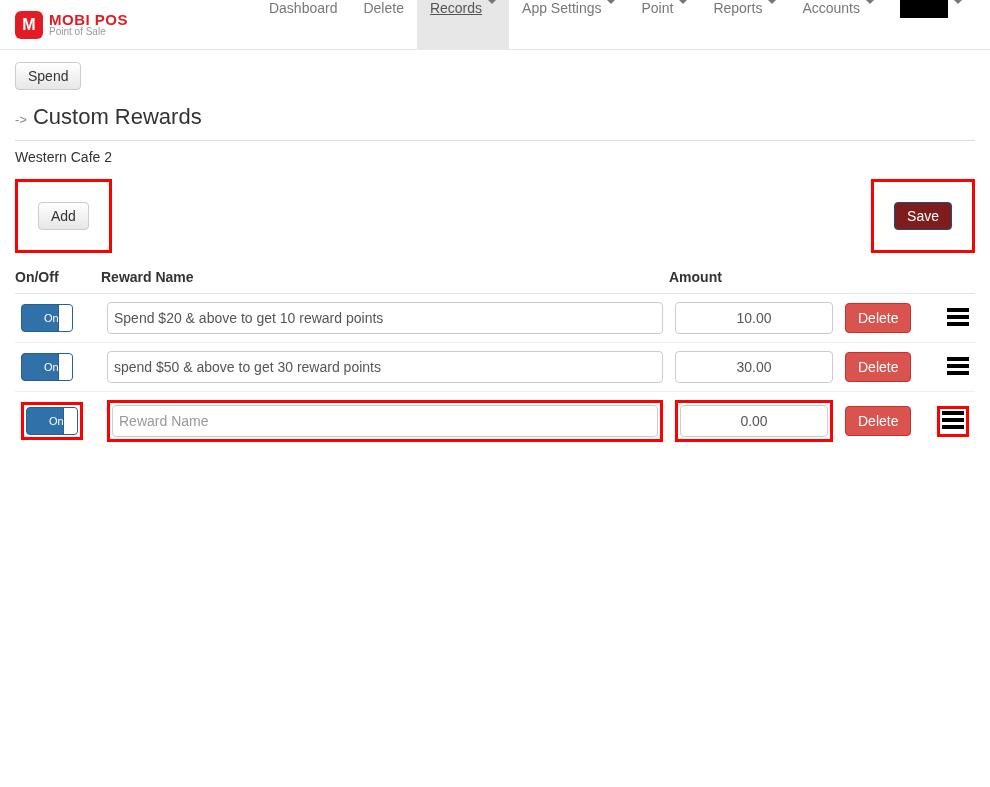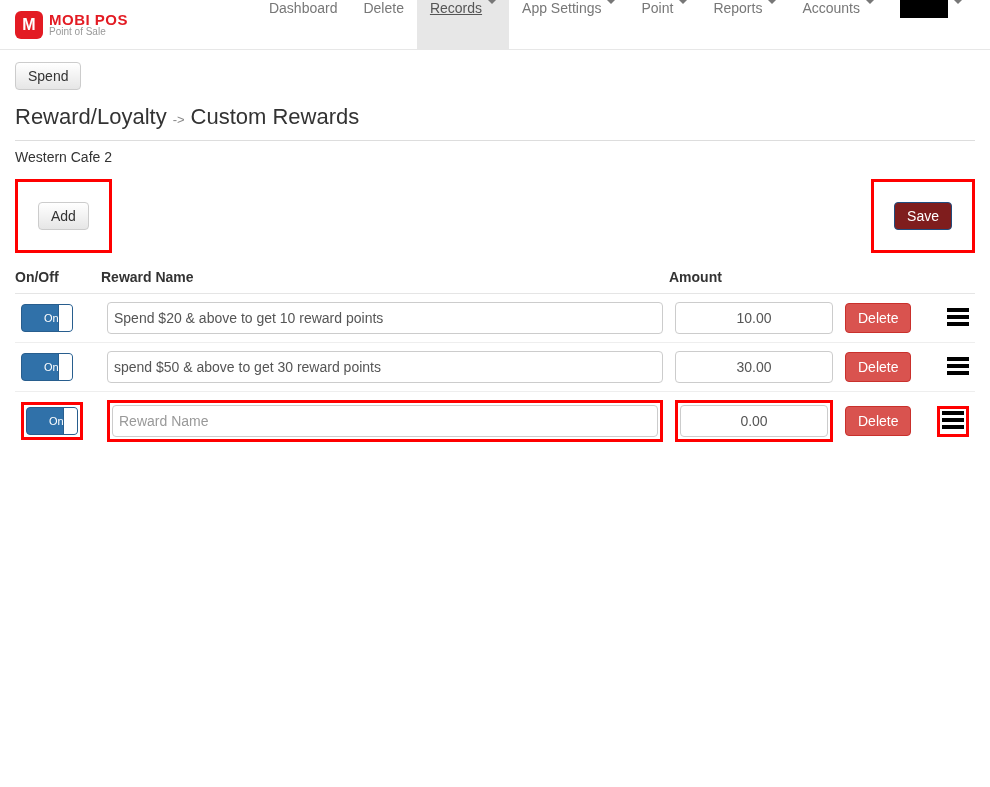--- a/index.html
+++ b/index.html
@@ -104,21 +104,20 @@
         <span class="user-block"></span>
         <span class="caret"></span>
       </div>
   </div>
 </div>
 
 <div class="content">
   <button class="back-btn">Spend</button>
 
   <h1 class="page-title">
-    <span>Reward/Loyalty</span>
     <span class="arrow">-&gt;</span>
     <span>Custom Rewards</span>
   </h1>
   <hr class="hr">
   <div class="branch-name">Western Cafe 2</div>
 
   <div class="action-row">
     <span class="add-wrap">
       <button class="add-btn">Add</button>
     </span>

